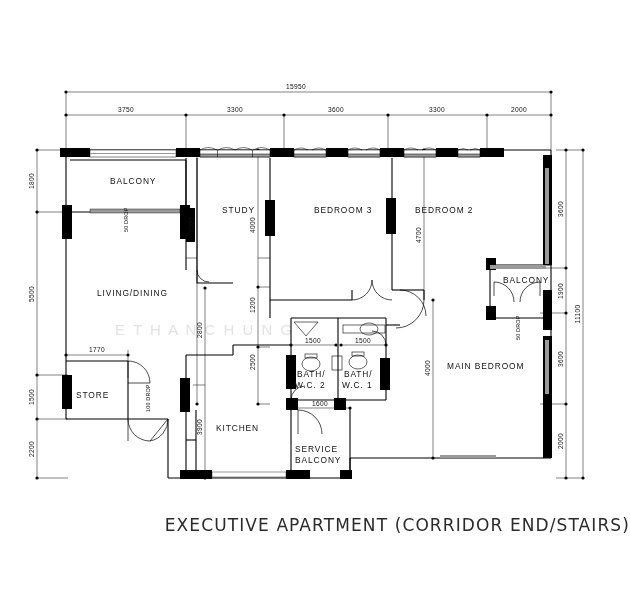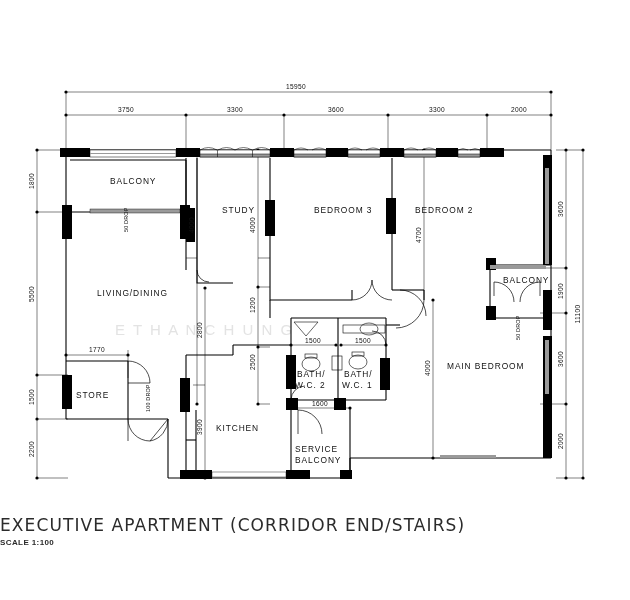--- a/index.html
+++ b/index.html
@@ -1,19 +1,19 @@
 <!DOCTYPE html>
 <html><head>
 <meta charset="utf-8">
 <style>
   html,body{margin:0;padding:0;background:#ffffff;}
   body{width:630px;height:600px;position:relative;overflow:hidden;
        font-family:"Liberation Sans","DejaVu Sans",sans-serif;color:#000;}
   #plan{position:absolute;left:0;top:0;width:630px;height:600px;}
-  .ttl{position:absolute;left:0;top:515px;width:630px;text-align:left;}
+  .ttl{position:absolute;left:0;top:515px;width:630px;text-align:right;}
   .ttl .main{font-size:17px;letter-spacing:1.1px;color:#2b2b2b;
              font-family:"DejaVu Sans",sans-serif;font-weight:400;}
   .ttl .scale{font-size:8px;letter-spacing:.4px;margin-top:3px;color:#2b2b2b;
               font-family:"Liberation Sans",sans-serif;font-weight:bold;}
   svg text{font-family:"Liberation Sans","DejaVu Sans",sans-serif;fill:#111;}
   .rm{font-size:8.4px;letter-spacing:.9px;}
   .dim{font-size:6.6px;letter-spacing:.3px;}
   .drop{font-size:5.4px;letter-spacing:.2px;}
   .wm{font-size:15px;fill:#e3e3e3;letter-spacing:2px;}
 </style>
@@ -369,14 +369,13 @@
 
     <text class="dim" x="97" y="352" text-anchor="middle">1770</text>
     <text class="dim" x="313" y="343" text-anchor="middle">1500</text>
     <text class="dim" x="363" y="343" text-anchor="middle">1500</text>
     <text class="dim" x="320" y="406" text-anchor="middle">1600</text>
   </g>
 </svg>
 
 <div class="ttl">
   <div class="main">EXECUTIVE APARTMENT (CORRIDOR END/STAIRS)</div>
-  <div class="scale">SCALE  1:100</div>
 </div>
 
 </body></html>

